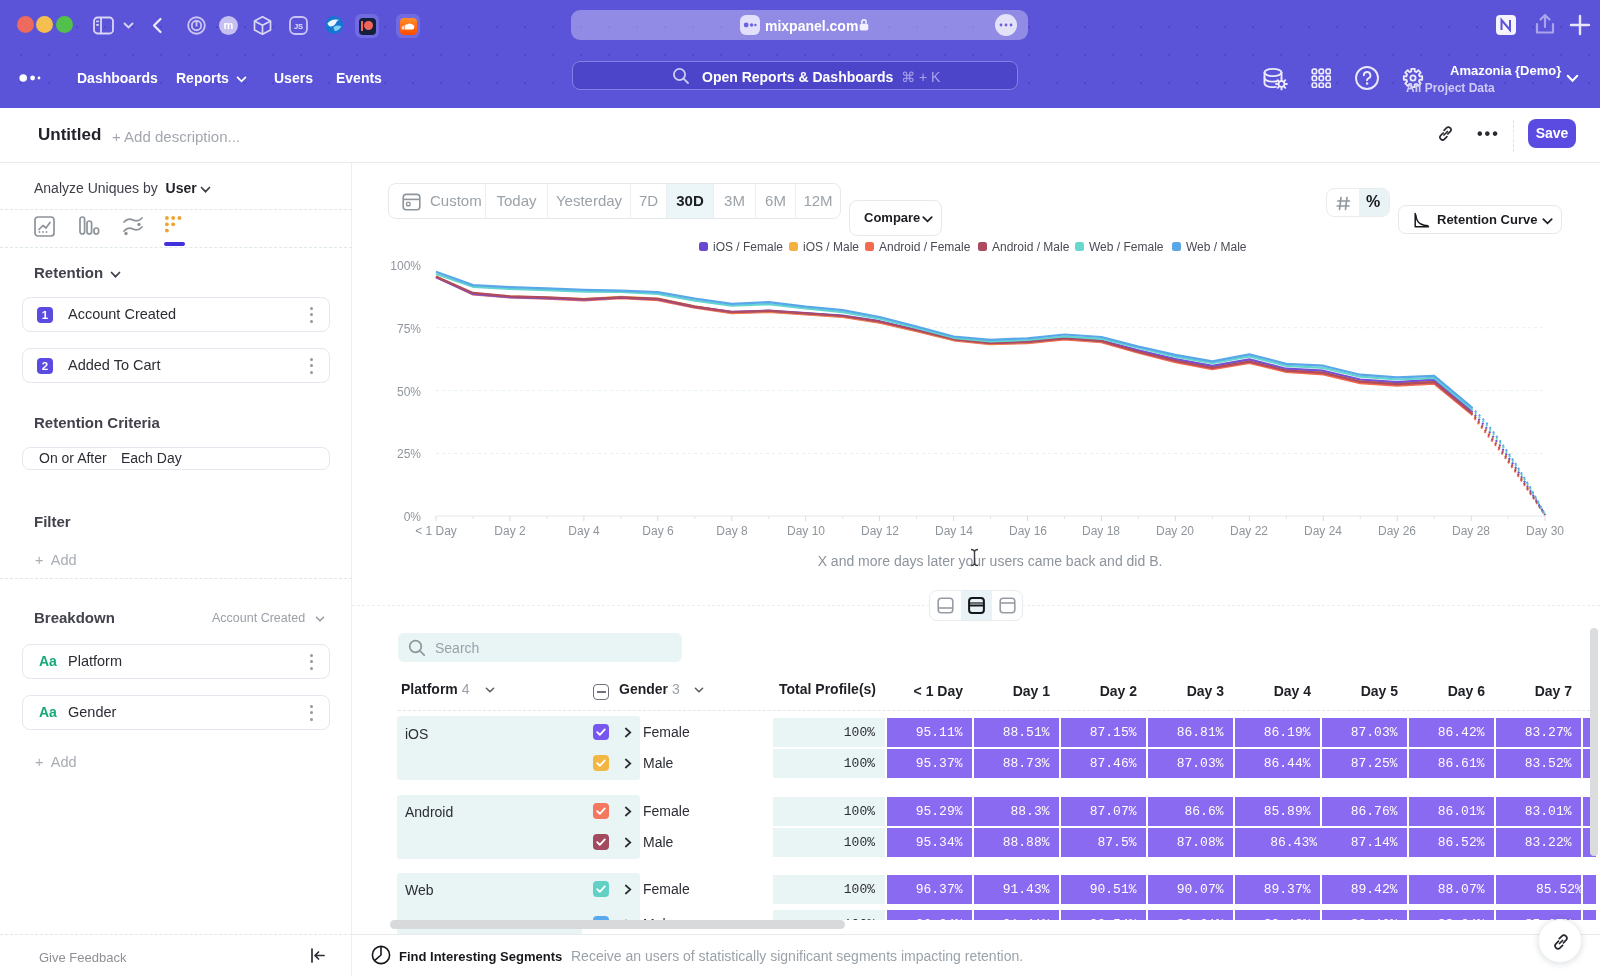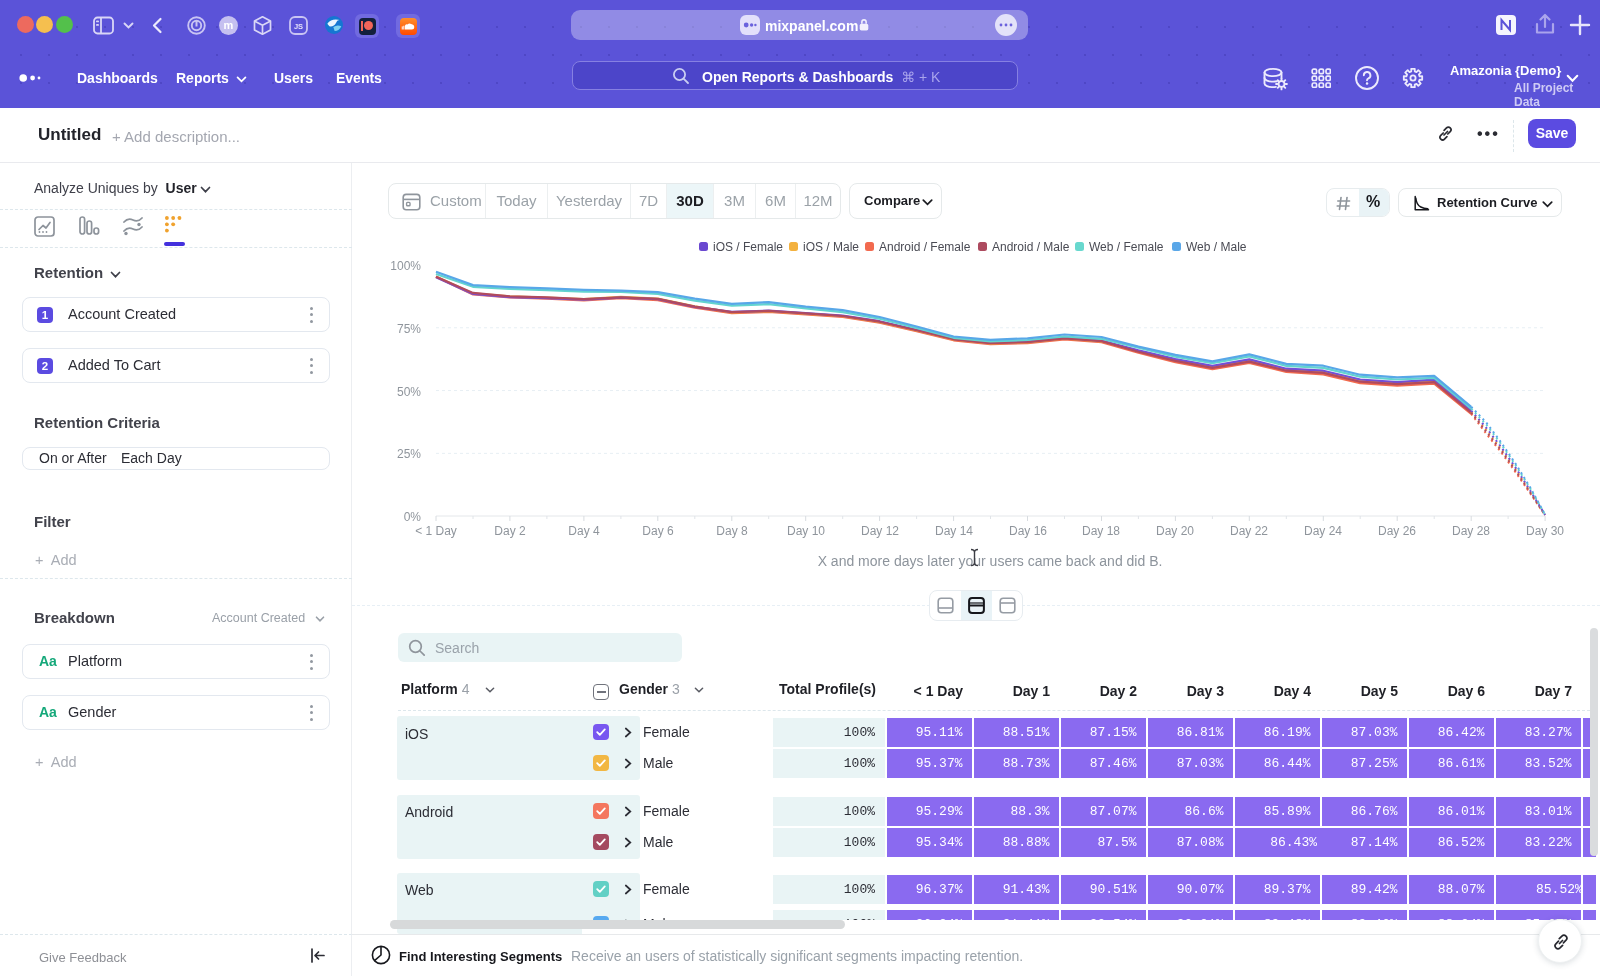--- a/index.html
+++ b/index.html
@@ -42,21 +42,21 @@
 .aa { position:absolute; left:16px; top:50%; margin-top:-9px; font-size:14px; font-weight:700; color:#15a87a; }
 
 
 #main { position:absolute; left:352px; top:163px; width:1248px; height:771px; background:#fff; }
 .segwrap { position:absolute; left:36px; top:20px; height:36px; border:1px solid #e5e9ea; border-radius:8px;
   background:#fff; display:flex; align-items:center; }
 .seg { font-size:15px; color:#9ba2a8; padding:0 16px; height:34px; line-height:34px; border-right:1px solid #eceff0; }
 .seg:last-child { border-right:none; }
 .seg.on { background:#ecf6f8; color:#1c1d22; font-weight:700; }
 .btn { position:absolute; height:36px; border:1px solid #e5e9ea; border-radius:8px; background:#fff;
-  font-size:15px; color:#1c1d22; font-weight:600; }
+  font-size:15px; color:#1c1d22; font-weight:600;margin-top:17px; }
 .leg { position:absolute; top:77px; font-size:12px; color:#4a4b54; }
 .leg b { position:absolute; left:0; top:2px; width:9px; height:9px; border-radius:2.5px; }
 .leg span { margin-left:14px; font-weight:400; }
 .ylab { position:absolute; font-size:12px; color:#8f959c; text-align:right; width:40px; }
 .xlab { position:absolute; top:361px; font-size:12px; color:#8f959c; width:60px; text-align:center; }
 
 
 .shim { background:#e9f4f5; }
 .pcell { position:absolute; background:#8a6af0; color:#fff; font-family:"Liberation Mono",monospace;
   font-size:13px; text-align:right; line-height:29px; padding-right:9px; }
@@ -218,21 +218,21 @@
   <svg class="ic abs" style="left:1354px;top:65px;" width="26" height="26" viewBox="0 0 26 26">
     <circle cx="13" cy="13" r="11" fill="none" stroke="#eceafd" stroke-width="1.9"></circle>
     <path d="M9.8 10.2 a3.3 3.3 0 1 1 4.6 3.1 c-1 .45-1.4 1-1.4 2" fill="none" stroke="#eceafd" stroke-width="1.9" stroke-linecap="round"></path>
     <circle cx="13" cy="18.6" r="1.25" fill="#eceafd"></circle>
   </svg>
   <svg class="ic abs" style="left:1402px;top:67px;" width="22" height="22" viewBox="0 0 22 22">
     <polygon points="20.2,9.2 20.2,12.8 17.6,12.7 16.9,14.5 18.8,16.3 16.3,18.8 14.5,16.9 12.7,17.6 12.8,20.2 9.2,20.2 9.3,17.6 7.5,16.9 5.7,18.8 3.2,16.3 5.1,14.5 4.4,12.7 1.8,12.8 1.8,9.2 4.4,9.3 5.1,7.5 3.2,5.7 5.7,3.2 7.5,5.1 9.3,4.4 9.2,1.8 12.8,1.8 12.7,4.4 14.5,5.1 16.3,3.2 18.8,5.7 16.9,7.5 17.6,9.3" fill="none" stroke="#eceafd" stroke-width="1.8" stroke-linejoin="round"></polygon>
     <circle cx="11" cy="11" r="2.6" fill="none" stroke="#eceafd" stroke-width="1.8"></circle>
   </svg>
   <div class="abs" style="left:1450px;top:63px;font-size:13px;font-weight:700;color:#fff;">Amazonia {Demo}</div>
-  <div class="abs" style="left:1514px;top:81px;font-size:12px;font-weight:600;color:#cfcbf5;">All Project Data</div>
+  <div class="abs" style="left:1406px;top:81px;font-size:12px;font-weight:600;color:#cfcbf5;">All Project Data</div>
   <svg class="ic abs" style="left:1566px;top:74px;" width="13" height="9" viewBox="0 0 13 9">
     <path d="M1.7 1.7 L6.5 6.7 L11.3 1.7" fill="none" stroke="#fff" stroke-width="2" stroke-linecap="round"></path>
   </svg>
 </div>
 <div id="hdr">
   <div class="abs" style="left:38px;top:17px;font-size:17px;font-weight:700;color:#23242b;">Untitled</div>
   <div class="abs" style="left:112px;top:20px;font-size:15px;color:#a4a7b0;">+ Add description...</div>
   <svg class="ic abs" style="left:1437px;top:17px;" width="17" height="17" viewBox="0 0 17 17">
     <path d="M7 10 L10.5 6.5 M6.2 8 l-2.4 2.4 a2.6 2.6 0 0 0 3.7 3.7 L9.9 11.7 M10.8 9 l2.4-2.4 a2.6 2.6 0 0 0 -3.7-3.7 L7.1 5.3" fill="none" stroke="#2a2b32" stroke-width="1.7" stroke-linecap="round"></path>
   </svg>

